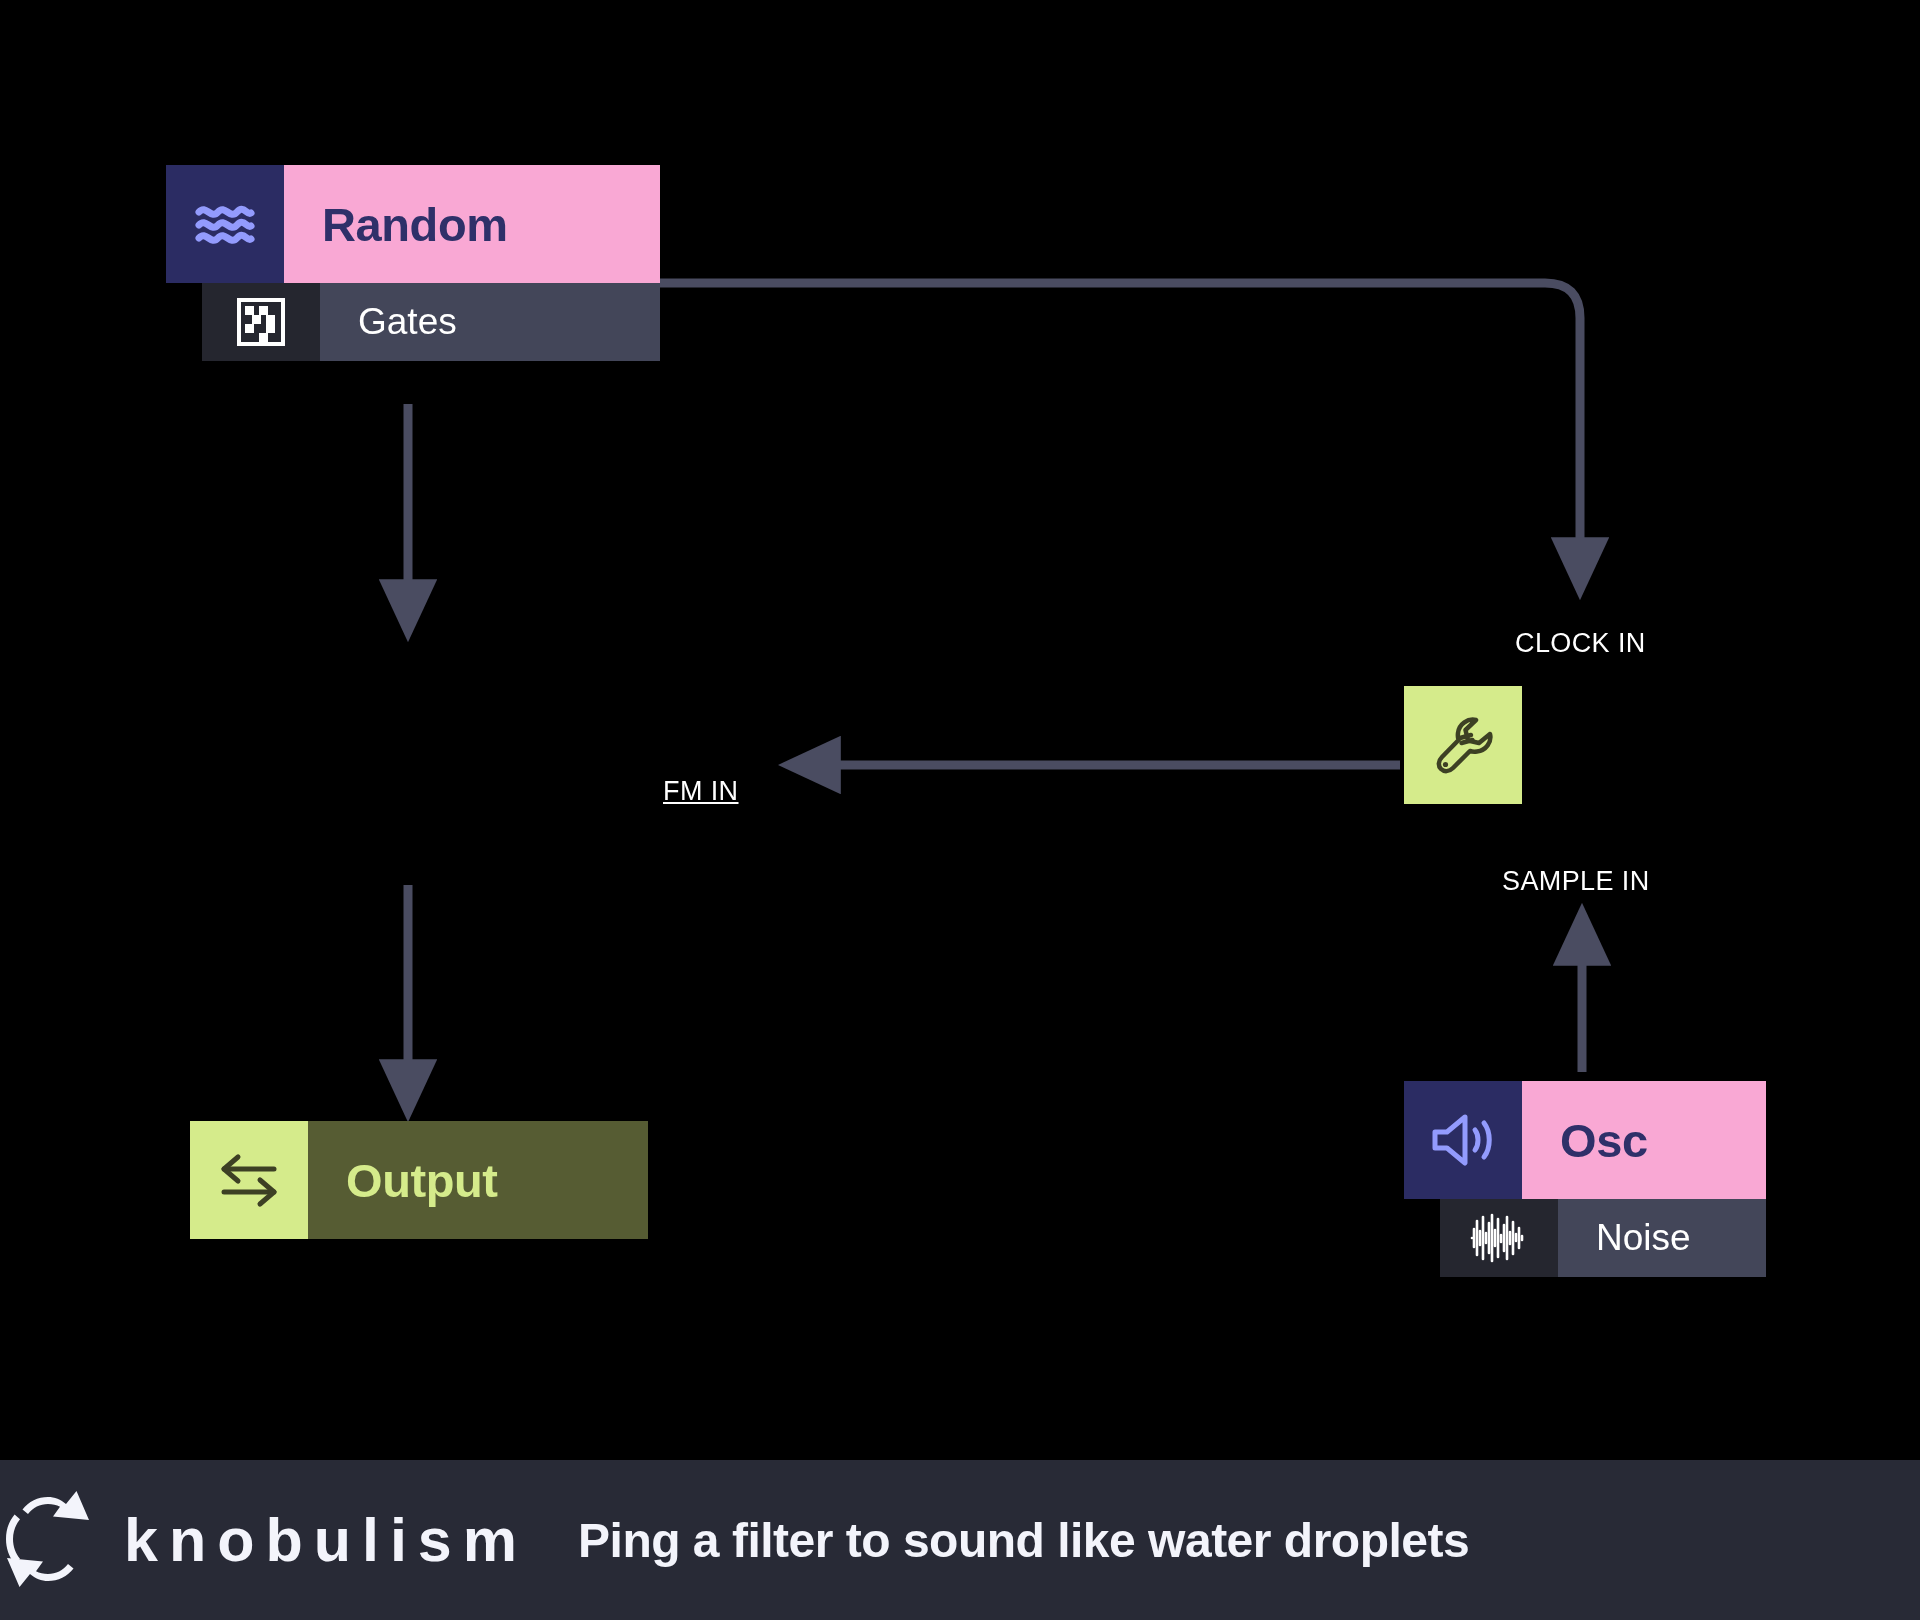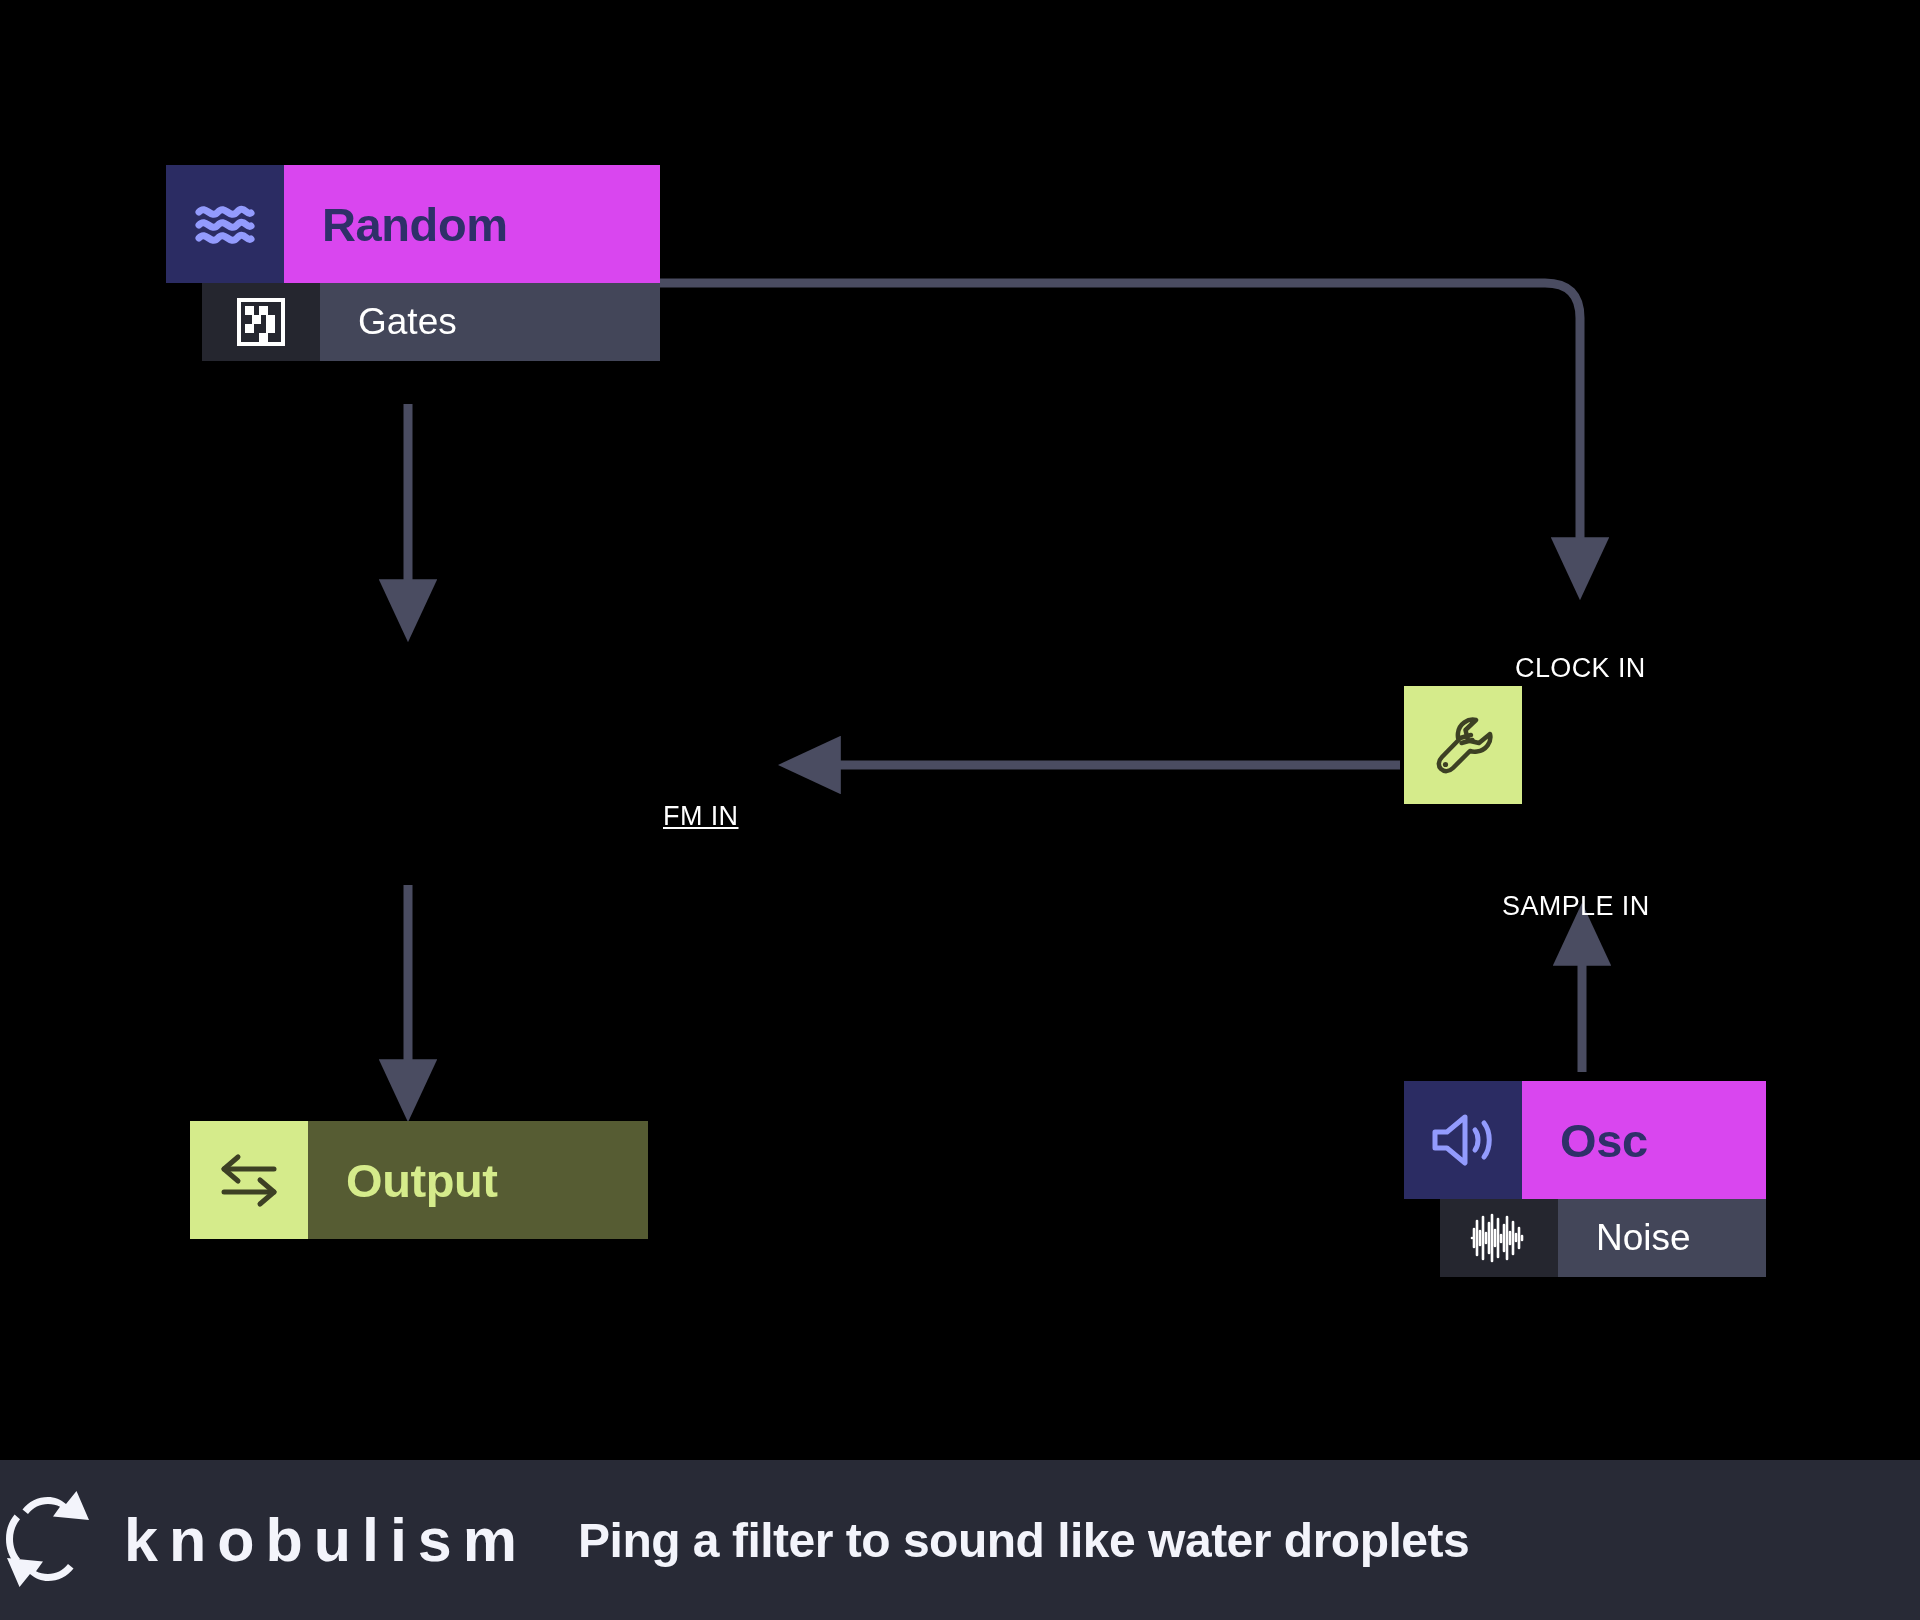--- a/index.html
+++ b/index.html
@@ -60,21 +60,21 @@
   .row-sub .icon-cell  { width: 118px; }
   .row-sub .label-cell {
     padding-left: 38px;
     font-size: 37px;
     font-weight: normal;
     color: #ffffff;
   }
 
   
   .theme-purple .row-main .icon-cell  { background: #2b2c63; }
-  .theme-purple .row-main .label-cell { background: #d946ef; color: #2f3069; }
+  .theme-purple .row-main .label-cell { background: #f9a8d4; color: #2f3069; }
   .theme-purple .row-sub  .icon-cell  { background: #25262f; }
   .theme-purple .row-sub  .label-cell { background: #434659; }
   .theme-purple .ic { stroke: #939bfd; }
 
   
   .theme-green .row-main .icon-cell  { background: #d5eb8b; }
   .theme-green .row-main .label-cell { background: #565c33; color: #d5eb8b; }
   .theme-green .row-sub  .icon-cell  { background: #25262f; }
   .theme-green .row-sub  .label-cell { background: #434659; }
   .theme-green .ic-main { stroke: #3d4024; }
@@ -88,21 +88,20 @@
   #mod-osc    { left: 1404px; top: 1081px; width: 362px; }
 
   
   .port-label {
     position: absolute;
     color: #ffffff;
     font-size: 27px;
     font-weight: normal;
     letter-spacing: 0.4px;
     white-space: nowrap;
-    margin-top: 25px;
   }
   #lbl-clock-in  { left: 1515px; top: 628px; }
   #lbl-sample-in { left: 1502px; top: 866px; }
   #lbl-fm-in     { left: 663px;  top: 776px; text-decoration: underline; }
 
   
   #footer {
     position: absolute;
     left: 0; bottom: 0;
     width: 1920px; height: 160px;

